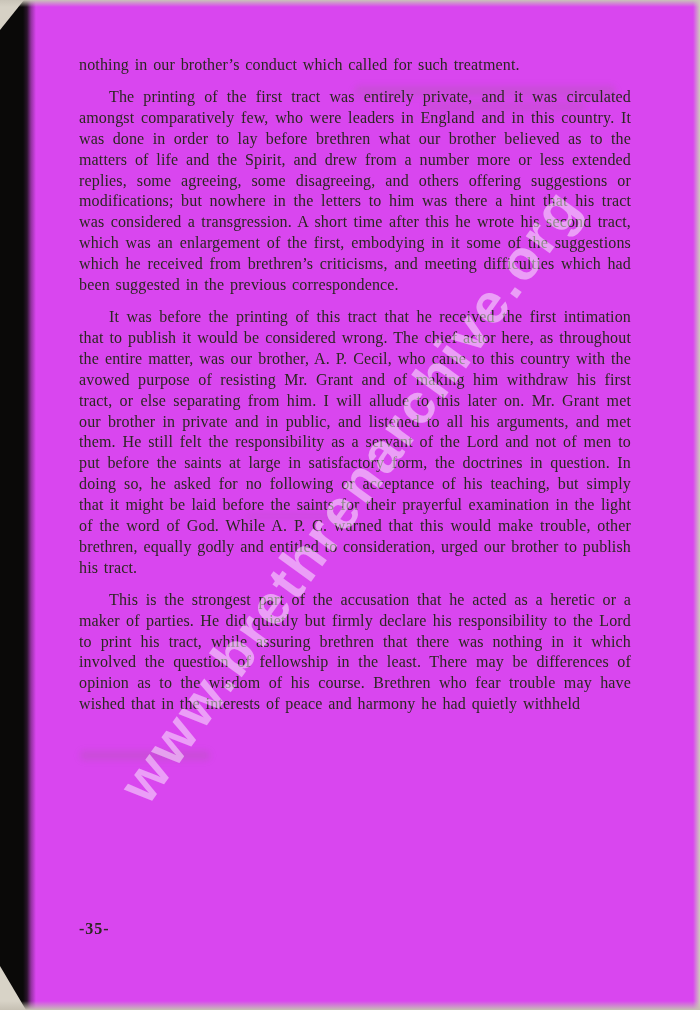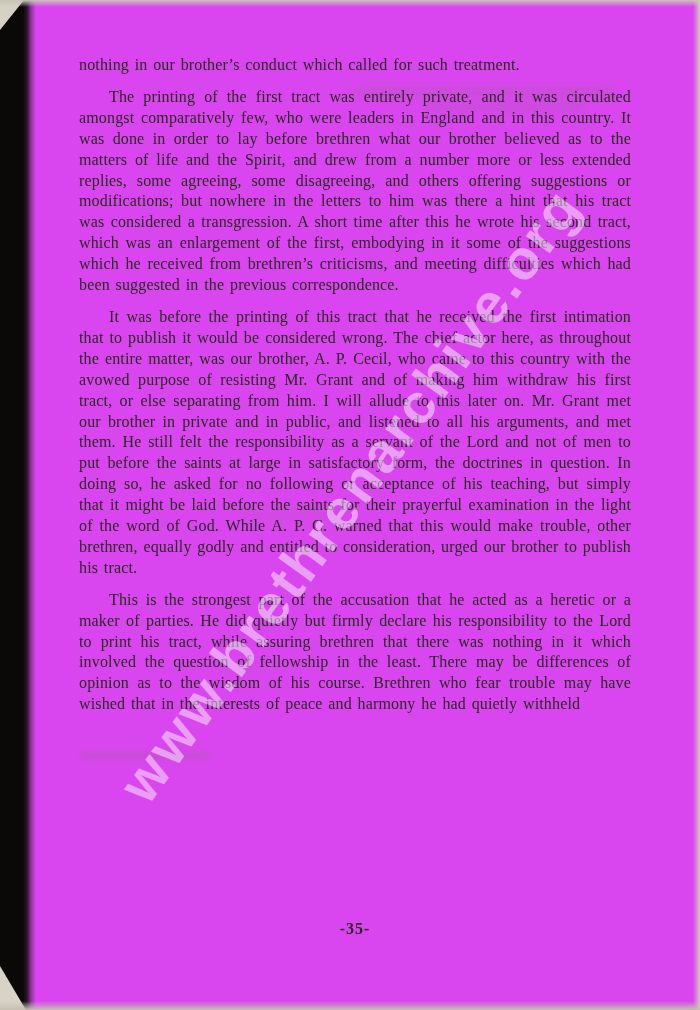--- a/index.html
+++ b/index.html
@@ -44,21 +44,21 @@
     color: #2b2821;
     font-size: 16px; line-height: 20.9px;
     text-align: justify;
     letter-spacing: 0.15px; word-spacing: 1.6px;
   }
   p.para { margin: 0; }
   p.para + p.para { margin-top: 11px; }
   p.para.indent { text-indent: 30px; }
   .page-number {
     position: absolute; top: 920px; left: 79px; width: 552px;
-    text-align: center; font-weight: bold; font-size: 16px;
+    font-weight: bold; font-size: 16px;
     letter-spacing: 1px; color: #2b2821;
   }
   
   .watermark {
     position: absolute; left: 50%; top: 49%;
     transform: translate(-50%, -50%) rotate(-54deg);
     font-family: "Liberation Sans", sans-serif;
     font-weight: bold; font-size: 56px; letter-spacing: 3px;
     color: rgba(255,255,255,0.48);
     white-space: nowrap; pointer-events: none;

